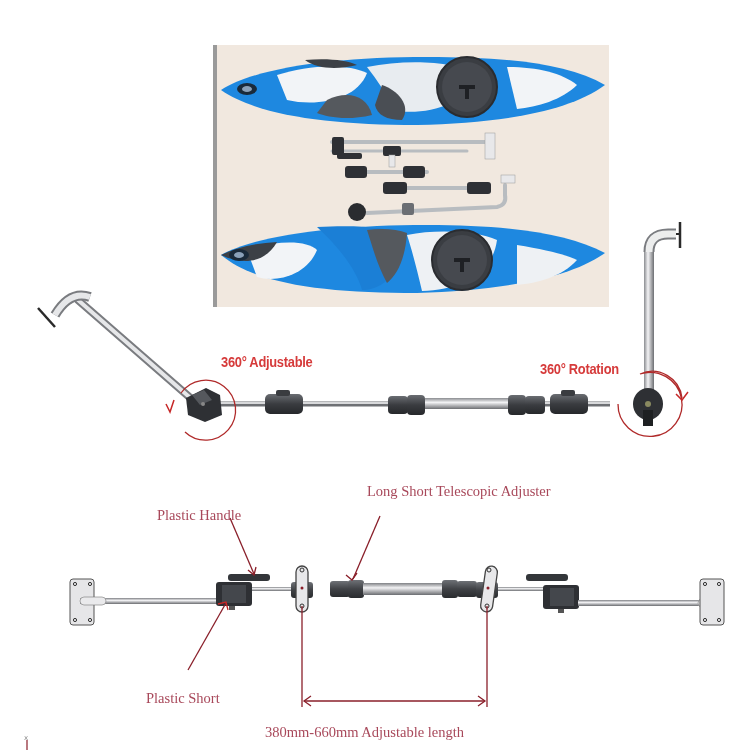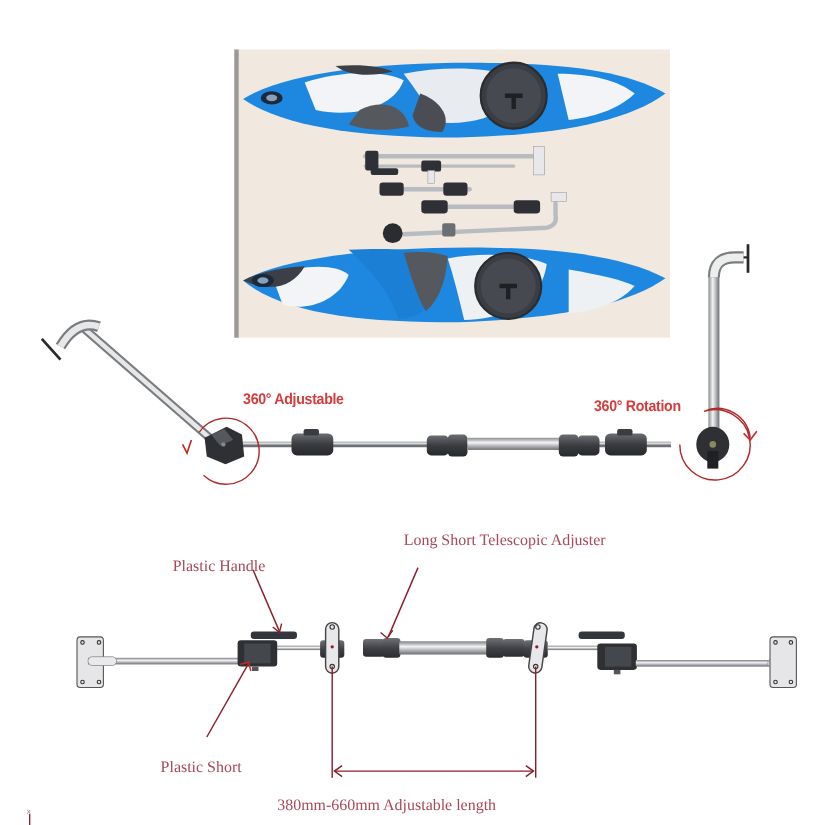--- a/index.html
+++ b/index.html
@@ -214,13 +214,13 @@
     <path d="M311,696 L304,701 L311,706"></path>
     <path d="M478,696 L485,701 L478,706"></path>
   </g>
   <line x1="27" y1="740" x2="27" y2="750" stroke="#8a1f2a" stroke-width="1.2"></line>
   <text x="24" y="740" font-size="7" fill="#8a8a8a" font-family="DejaVu Sans, sans-serif">x</text>
 </svg>
 
 <div class="abs lbl" style="left:157px; top:491px;">Plastic Handle</div>
 <div class="abs lbl" style="left:367px; top:467px;">Long Short Telescopic Adjuster</div>
 <div class="abs lbl" style="left:146px; top:674px;">Plastic Short</div>
-<div class="abs lbl" style="left:252px; top:708px;">380mm-660mm Adjustable length</div>
+<div class="abs lbl" style="left:265px; top:708px;">380mm-660mm Adjustable length</div>
 
 </body></html>

